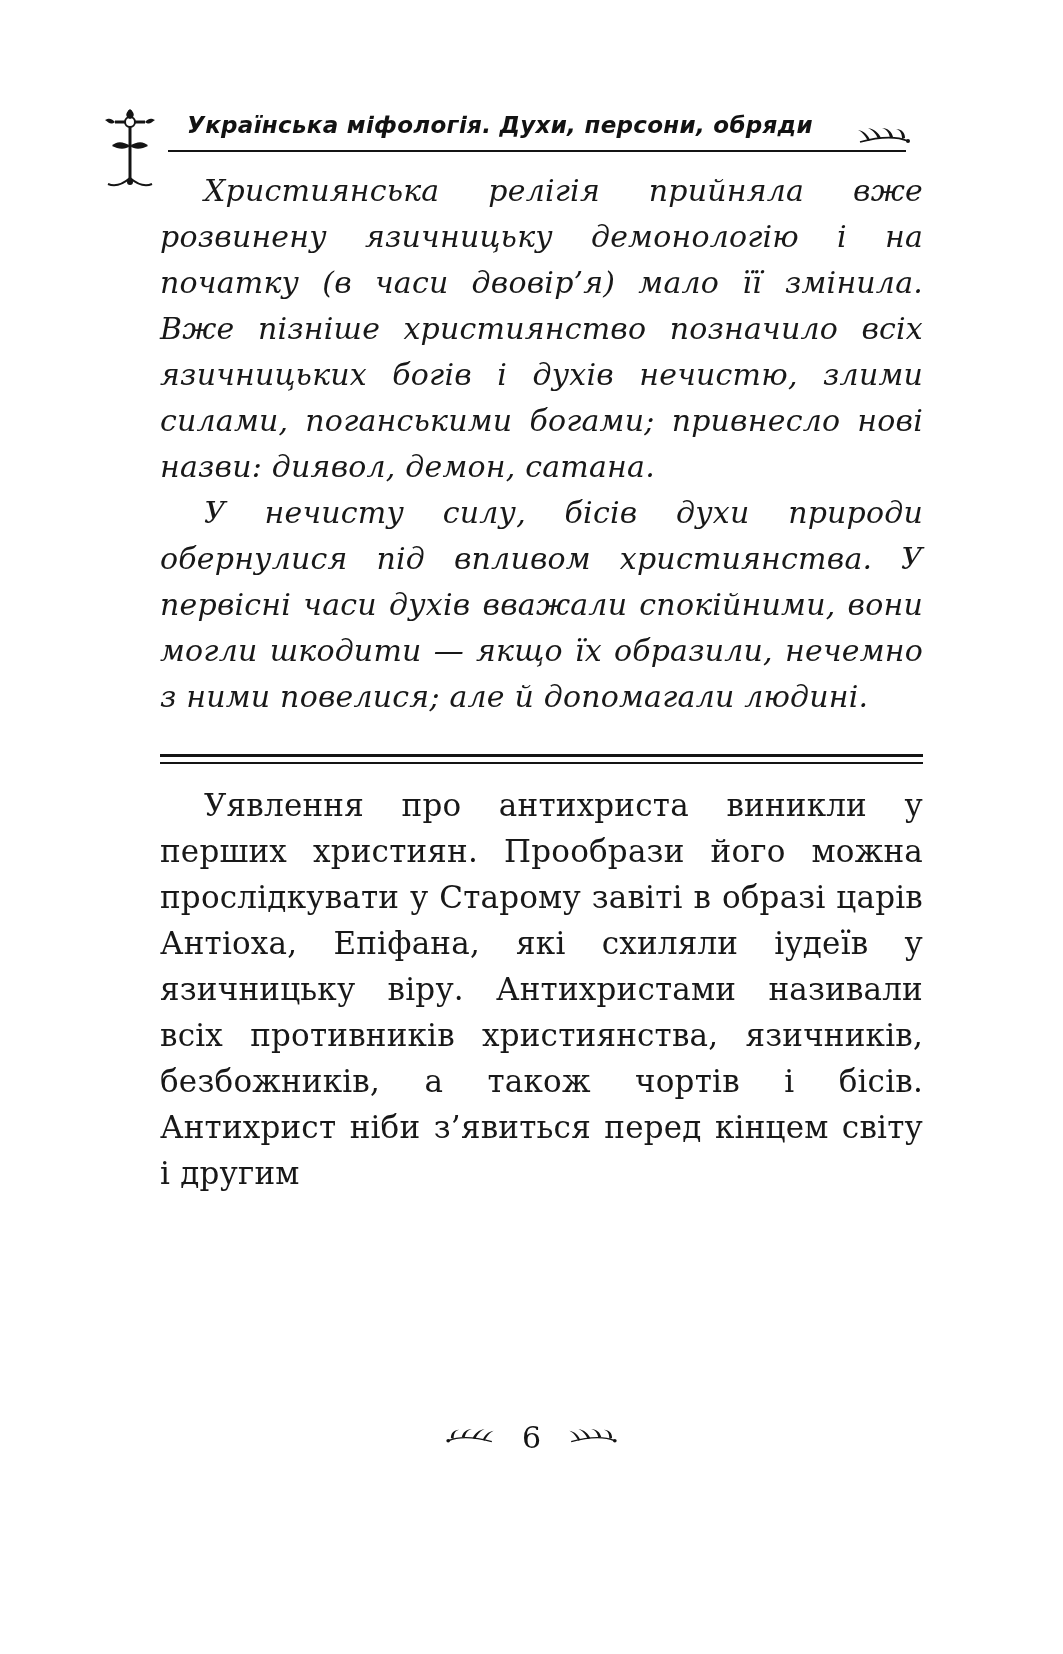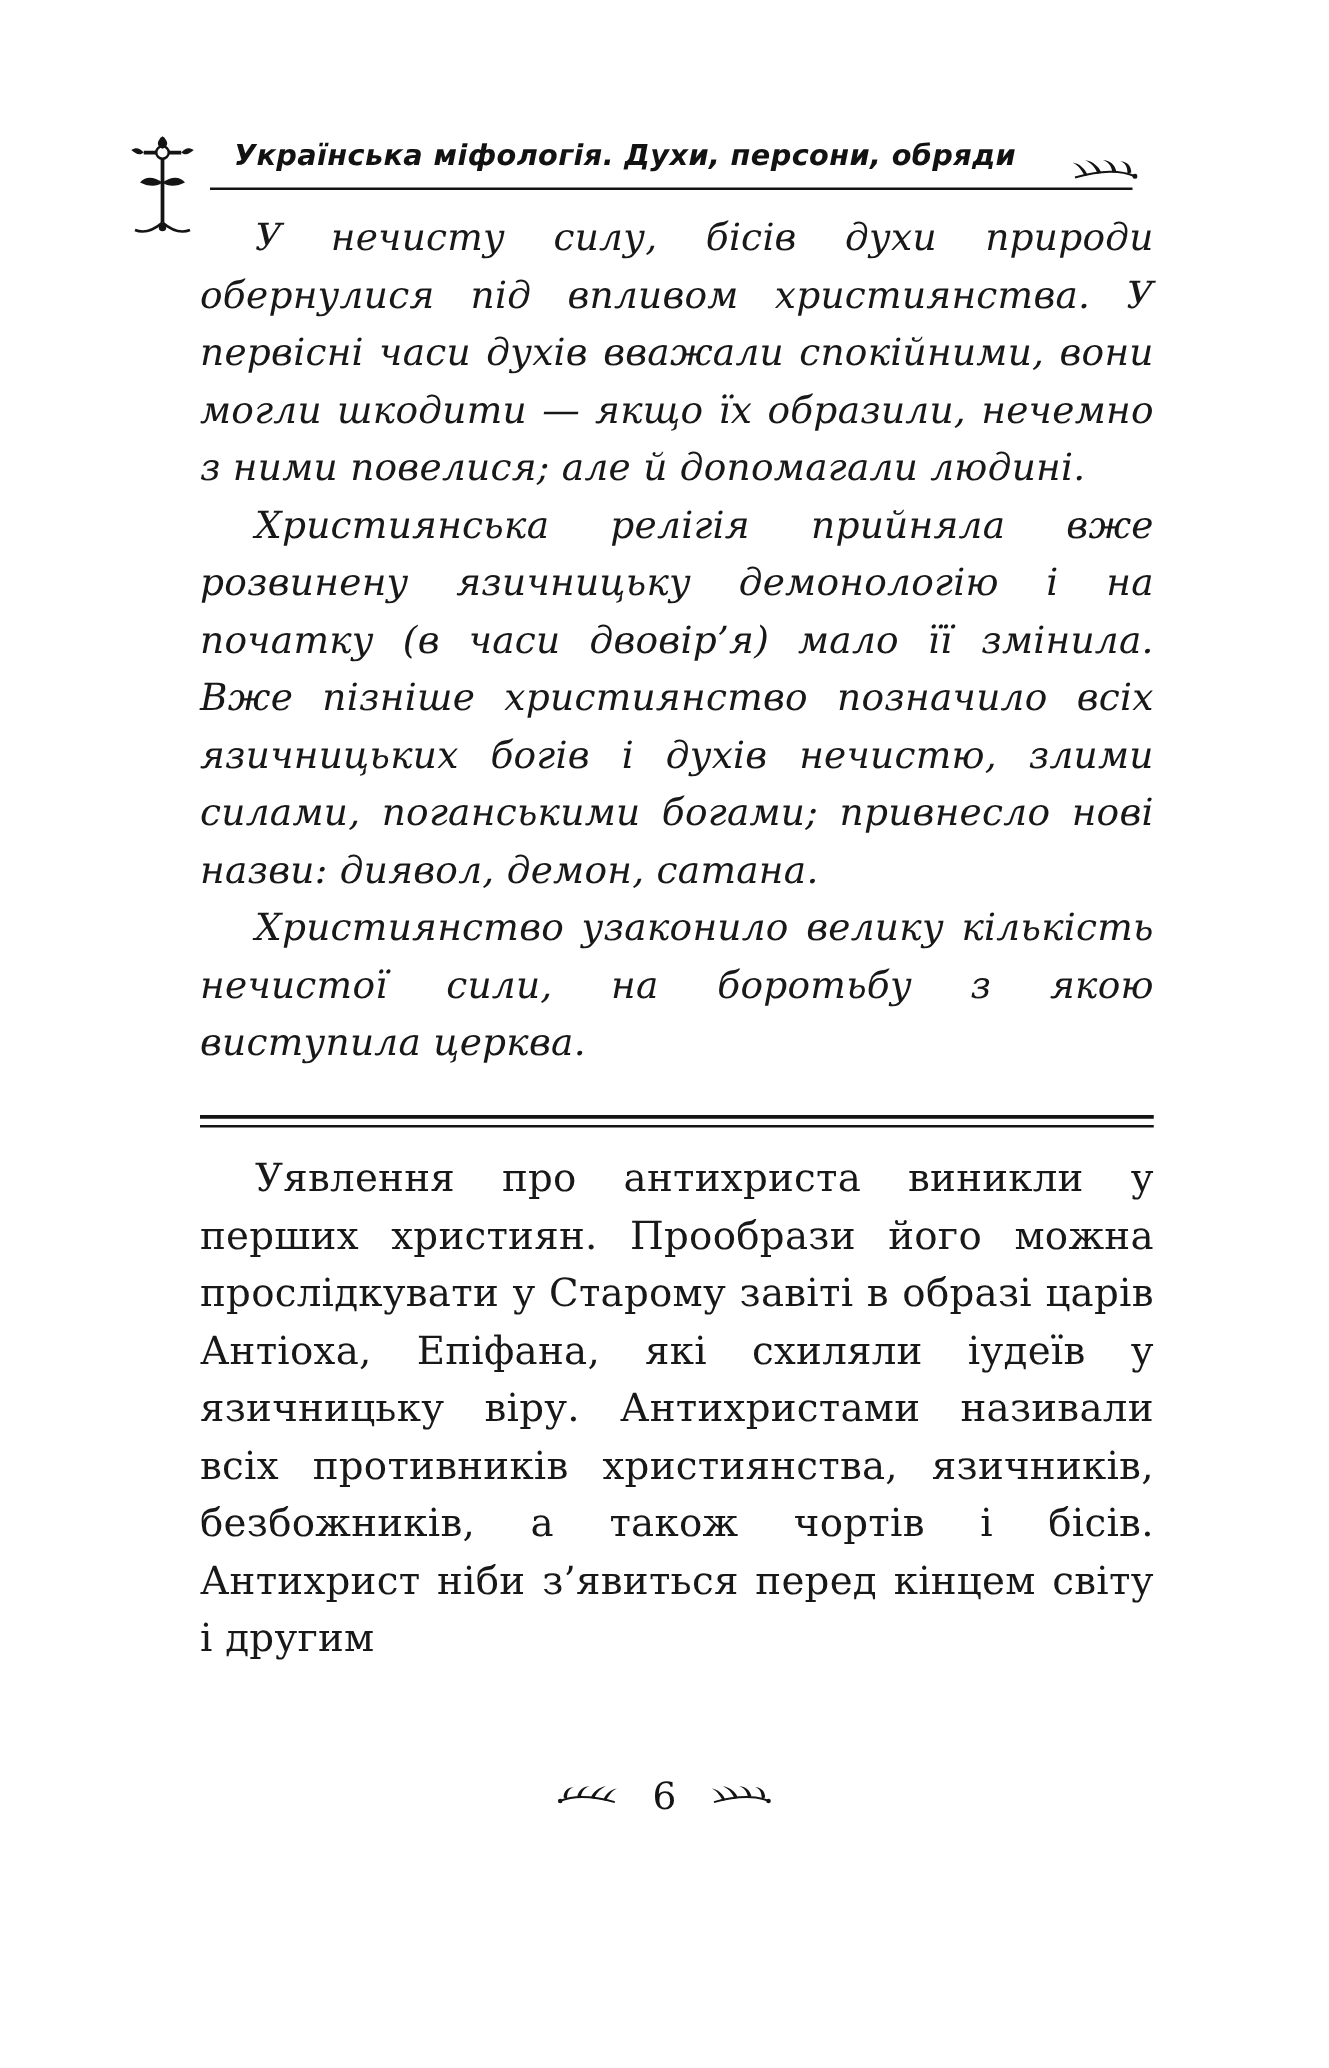--- a/index.html
+++ b/index.html
@@ -141,23 +141,22 @@
       <path d="M50 14 C38 9 24 9 2 15" fill="none" stroke="#141414" stroke-width="1.6"></path>
       <path d="M10 14 C6 7 4 5 0 3 C6 4 10 8 12 13 Z" fill="#141414"></path>
       <path d="M20 12 C18 6 14 3 10 1 C16 2 21 6 23 11 Z" fill="#141414"></path>
       <path d="M32 11 C31 5 28 2 24 1 C30 1 34 5 35 10 Z" fill="#141414"></path>
       <path d="M44 12 C44 6 42 3 38 2 C44 2 47 6 47 11 Z" fill="#141414"></path>
       <circle cx="50" cy="14" r="2" fill="#141414"></circle>
     </svg>
   </span>
 
   <main class="body-text">
+    <p class="para italic">Християнська релігія прийняла вже розвинену язичницьку демонологію і на початку (в часи двовір’я) мало її змінила. Вже пізніше християнство позначило всіх язичницьких богів і духів нечистю, злими силами, поганськими богами; привнесло нові назви: диявол, демон, сатана.</p>
     <p class="para italic">У нечисту силу, бісів духи природи обернулися під впливом християнства. У первісні часи духів вважали спокійними, вони могли шкодити — якщо їх образили, нечемно з ними повелися; але й допомагали людині.</p>
-    <p class="para italic">Християнська релігія прийняла вже розвинену язичницьку демонологію і на початку (в часи двовір’я) мало її змінила. Вже пізніше християнство позначило всіх язичницьких богів і духів нечистю, злими силами, поганськими богами; привнесло нові назви: диявол, демон, сатана.</p>
-    <p class="para italic">Християнство узаконило велику кількість нечистої сили, на боротьбу з якою виступила церква.</p>
 
     <div class="double-rule"></div>
 
 
     <div class="section-body">
       <p class="para regular">Уявлення про антихриста виникли у перших християн. Прообрази його можна прослідкувати у Старому завіті в образі царів Антіоха, Епіфана, які схиляли іудеїв у язичницьку віру. Антихристами називали всіх противників християнства, язичників, безбожників, а також чортів і бісів. Антихрист ніби з’явиться перед кінцем світу і другим</p>
     </div>
   </main>
 
   <footer class="footer">

